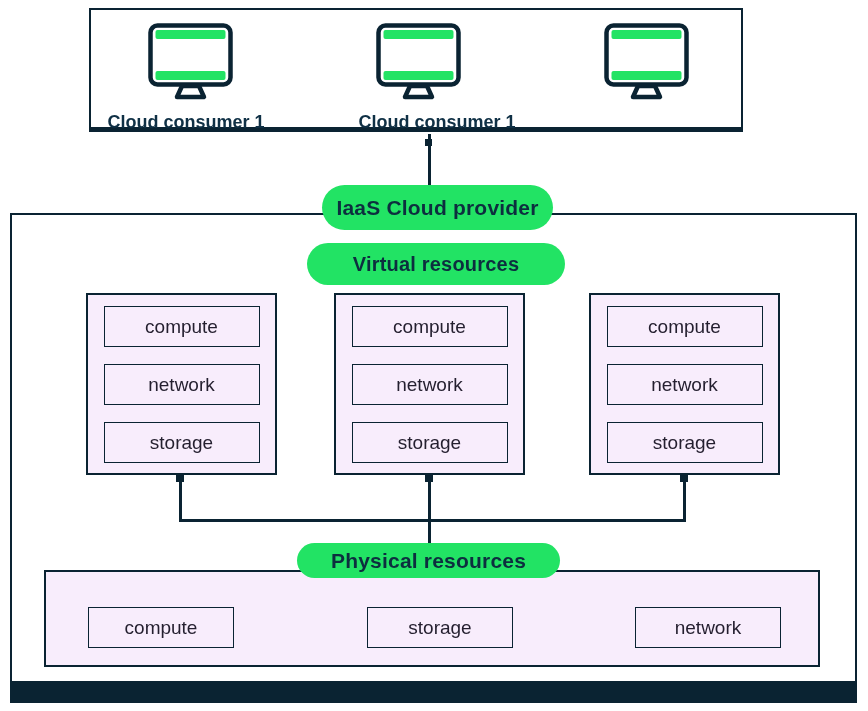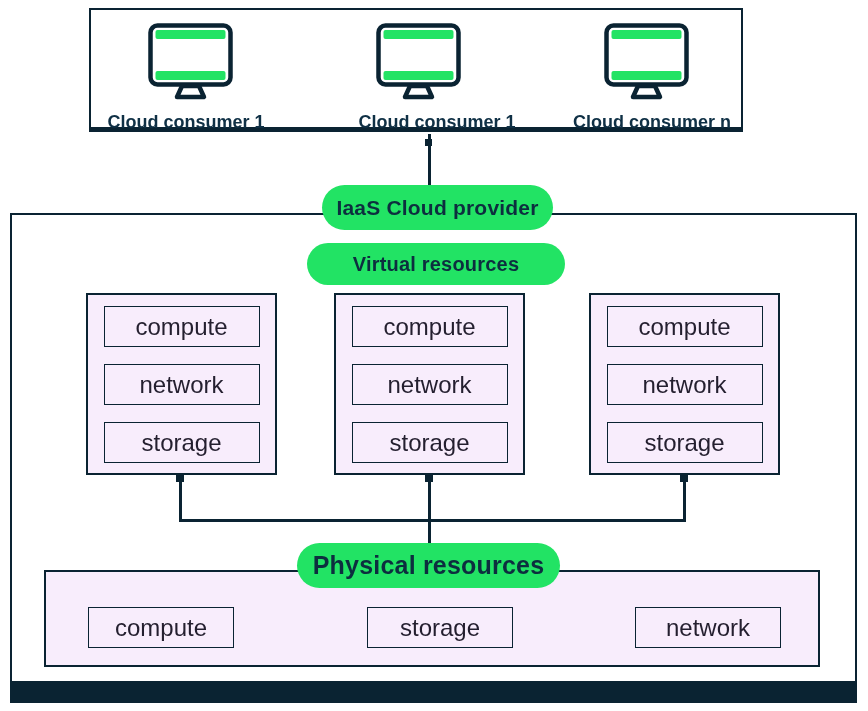--- a/index.html
+++ b/index.html
@@ -48,21 +48,21 @@
   
   .vr-group{
     width:191px;height:182px;top:293px;
     background:var(--lavender);border:2.5px solid var(--navy);box-sizing:border-box;
     display:flex;flex-direction:column;align-items:center;
     padding-top:11px;gap:17px;
   }
   .cell{
     background:var(--lavender);border:1.5px solid var(--navy);box-sizing:border-box;
     display:flex;align-items:center;justify-content:center;
-    font-size:24px;font-weight:400;color:var(--cell-text);
+    font-size:19px;font-weight:400;color:var(--cell-text);
   }
   .vr-cell{width:156px;height:41px;flex:none;}
   .virtualization-label{
     transform:translateX(-50%);font-size:20px;font-weight:600;color:var(--text);white-space:nowrap;
   }
   
   .physical-box{
     left:44px;top:570px;width:776px;height:97px;
     background:var(--lavender);border:2.5px solid var(--navy);box-sizing:border-box;
   }
@@ -87,21 +87,20 @@
       <path d="M34 63 h17 l5 11 h-27 z" fill="#ffffff" stroke="#0a2332" stroke-width="4.5" stroke-linejoin="round"></path>
     </svg>
     <svg class="abs monitor" style="left:513px;top:13px" viewBox="0 0 85 78">
       <rect x="2.5" y="2.5" width="80" height="59" rx="7" fill="#ffffff" stroke="#0a2332" stroke-width="4.5"></rect>
       <rect x="7.5" y="7" width="70" height="9" rx="2" fill="#22e364"></rect>
       <rect x="7.5" y="48" width="70" height="9" rx="2" fill="#22e364"></rect>
       <path d="M34 63 h17 l5 11 h-27 z" fill="#ffffff" stroke="#0a2332" stroke-width="4.5" stroke-linejoin="round"></path>
     </svg>
     <div class="abs consumer-label" style="left:95px">Cloud consumer 1</div>
     <div class="abs consumer-label" style="left:346px">Cloud consumer 1</div>
-    <div class="abs consumer-label" style="left:561px">Cloud consumer n</div>
   </div>
 
   <div class="abs vline" style="left:428px;top:134px;width:2.5px;height:54px"></div>
   <div class="abs arrow-square" style="left:425px;top:139px;width:7px;height:7px"></div>
 
   <div class="abs provider-box"></div>
   <div class="abs bottom-bar"></div>
 
   <div class="abs pill" style="left:307px;top:243px;width:258px;height:42px;font-size:20px">Virtual resources</div>
 
@@ -131,15 +130,15 @@
   <div class="abs arrow-square" style="left:425px;top:474px;width:8px;height:8px"></div>
   <div class="abs arrow-square" style="left:680px;top:474px;width:8px;height:8px"></div>
 
 
   <div class="abs physical-box">
     <div class="abs cell ph-cell" style="left:42px">compute</div>
     <div class="abs cell ph-cell" style="left:321px">storage</div>
     <div class="abs cell ph-cell" style="left:589px">network</div>
   </div>
 
-  <div class="abs pill" style="left:297px;top:543px;width:263px;height:45px;font-size:25px">Physical resources</div>
+  <div class="abs pill" style="left:297px;top:543px;width:263px;height:35px;font-size:21px">Physical resources</div>
 
 </div>
 
 </body></html>

